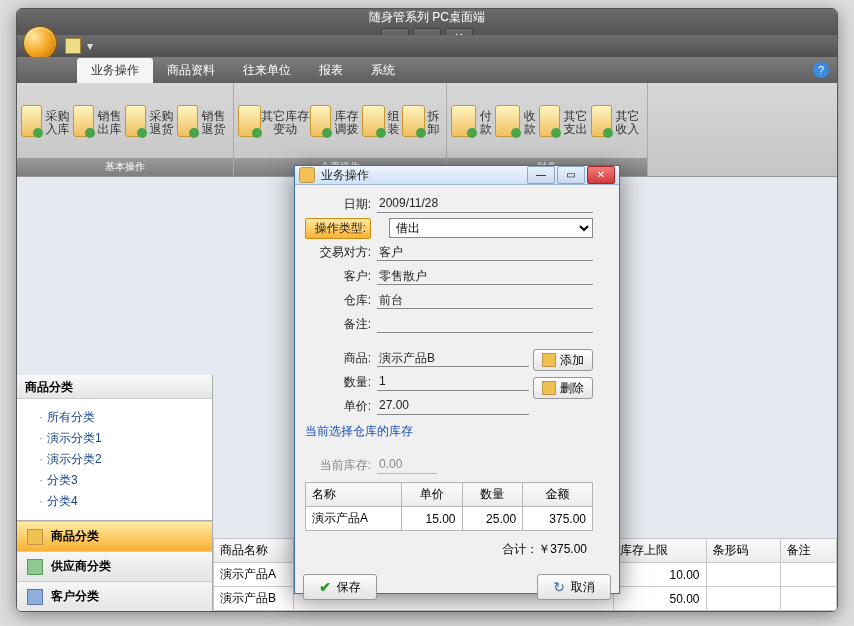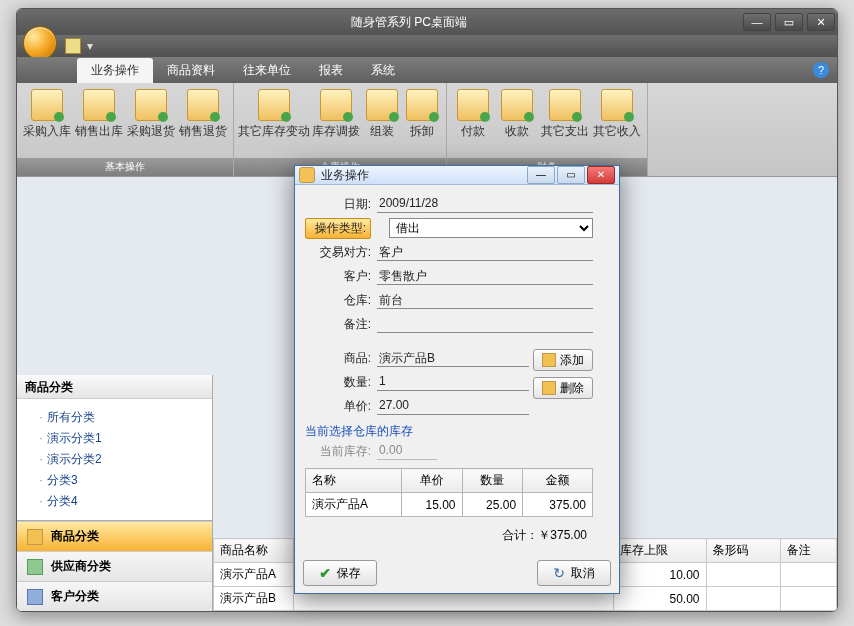--- a/index.html
+++ b/index.html
@@ -1,38 +1,38 @@
 <!DOCTYPE html>
 <html><head>
 <meta charset="utf-8">
 <style>
 * { box-sizing: border-box; margin: 0; padding: 0; font-family: "Microsoft YaHei", "SimSun", sans-serif; font-size: 12px; }
 body { background: #ddd; width: 854px; height: 626px; position: relative; overflow: hidden; }
 
 
 .main-window { position: absolute; left: 16px; top: 8px; width: 822px; height: 604px; background: #f0f0f0; border: 1px solid #555; border-radius: 6px; box-shadow: 0 4px 18px rgba(0,0,0,0.4); display: flex; flex-direction: column; overflow: hidden; }
-.titlebar { height: 26px; background: linear-gradient(#6c6c6c,#535353); display: flex; align-items: center; color:#fff; }
+.titlebar { height: 26px; background: linear-gradient(#6c6c6c,#535353); display: flex; align-items: center; color:#fff;flex-direction:column; }
 .titlebar-title { flex: 1; text-align: center; font-size: 12px; color: #fff; }
 .win-controls { display:flex; }
 .win-btn { width: 28px; height: 18px; margin: 2px 2px; background: linear-gradient(#6e6e6e,#4a4a4a); border-radius: 2px; color: #fff; text-align: center; line-height: 16px; font-size: 11px; border:1px solid #444; cursor:pointer;}
 .quickbar { height: 22px; background: linear-gradient(#6e6e6e,#505050); display: flex; align-items: center; padding-left: 6px; }
 .orb { width: 34px; height: 34px; border-radius: 50%; background: radial-gradient(circle at 30% 30%, #ffe9a1, #f5a623 50%, #b96f00); border: 1px solid #8a5c00; margin-top: -6px; margin-right: 8px; box-shadow: inset 0 1px 2px rgba(255,255,255,0.6); }
 .qicon { width: 16px; height: 16px; margin-right: 6px; background: #eedd88; border:1px solid #aa8833; }
 
 
 .tabstrip { height: 26px; background: linear-gradient(#7c7c7c,#5f5f5f); display: flex; align-items: flex-end; padding-left: 60px; position: relative; }
 .tab { padding: 4px 14px; color: #fff; cursor: pointer; border-top-left-radius: 3px; border-top-right-radius:3px; }
 .tab.active { background: #f5f5f5; color: #333; }
 .help-icon { position: absolute; right: 8px; top: 5px; width: 16px; height: 16px; border-radius: 50%; background: #3b8adf; color: #fff; text-align: center; line-height: 16px; font-size: 11px; cursor:pointer; }
 
 
 .ribbon { height: 94px; background: linear-gradient(#d7d7d7,#c5c5c5); display: flex; border-bottom:1px solid #999; }
 .ribbon-group { border-right: 1px solid #aaa; display: flex; flex-direction: column; }
 .ribbon-items { display: flex; padding: 2px 4px; flex:1; }
-.ribbon-item { width: 52px; display: flex; flex-direction: column; align-items: center; justify-content: flex-start; padding-top: 4px; cursor:pointer; border-radius:3px; }
+.ribbon-item { width: 52px; display: flex; flex-direction: row; align-items: center; justify-content: flex-start; padding-top: 4px; cursor:pointer; border-radius:3px; }
 .ribbon-icon { width: 32px; height: 32px; margin-bottom: 4px; background: linear-gradient(#fff3c0,#f0c060); border:1px solid #c89830; border-radius:3px; position:relative; }
 .ribbon-icon::after{content:"";position:absolute;width:10px;height:10px;right:-2px;bottom:-2px;border-radius:50%;background:#4aa54a;}
 .ribbon-label { font-size: 12px; color: #333; text-align: center; line-height: 13px; }
 .ribbon-group-title { height: 18px; background: linear-gradient(#9a9a9a,#7e7e7e); color: #fff; text-align: center; line-height: 18px; font-size: 10px; }
 
 
 .main-content { flex:1; display:flex; background:#e5eaf0;align-items:flex-end; }
 
 
 .leftnav { width: 196px; background: #f7f7f7; border-right: 1px solid #aaa; display: flex; flex-direction: column; }
@@ -68,21 +68,21 @@
 .form-label.hl { background:linear-gradient(#ffe9a1,#f9b233); border:1px solid #c88f15; border-radius:2px; padding:1px 4px; }
 .form-val { flex:1; border-bottom:1px solid #888; padding:1px 2px; color:#222; height:18px; }
 .form-select { flex:1; height:20px; border:1px solid #888; background:#fff; padding:0 2px;margin-left:12px; }
 .section-gap { height:10px; }
 .inline-btn { width:60px; height:22px; background:linear-gradient(#fefefe,#e5e5e5); border:1px solid #999; border-radius:3px; display:flex; align-items:center; justify-content:center; cursor:pointer; gap:4px; }
 .inline-btn .bicon { width:14px;height:14px;background:#f0c050;border:1px solid #c0974a; }
 .prod-block { display:flex; }
 .prod-left { flex:1; }
 .prod-right { width:64px; display:flex; flex-direction:column; gap:6px; align-items:flex-end; padding-top:2px;}
 .stock-label { color:#1a4fbf; margin-top:4px; font-size:12px; }
-.stock-row { display:flex; align-items:center; color:#888; margin-top:2px; }
+.stock-row { display:flex; align-items:center; color:#888; margin-top:16px; }
 .stock-row .form-label{ color:#888; }
 .stock-row .form-val{ color:#888; border-bottom-color:#bbb; flex:0 0 60px; }
 
 .dlg-table { width:100%; border-collapse:collapse; margin-top:8px; }
 .dlg-table th, .dlg-table td { border:1px solid #b5b5b5; padding:3px 6px; background:#fff; }
 .dlg-table th { background:linear-gradient(#fafafa,#ececec); font-weight:normal; text-align:center; }
 .dlg-table td.num { text-align:right; }
 
 .total-row { text-align:right; padding:10px 6px 4px 0; }
 

